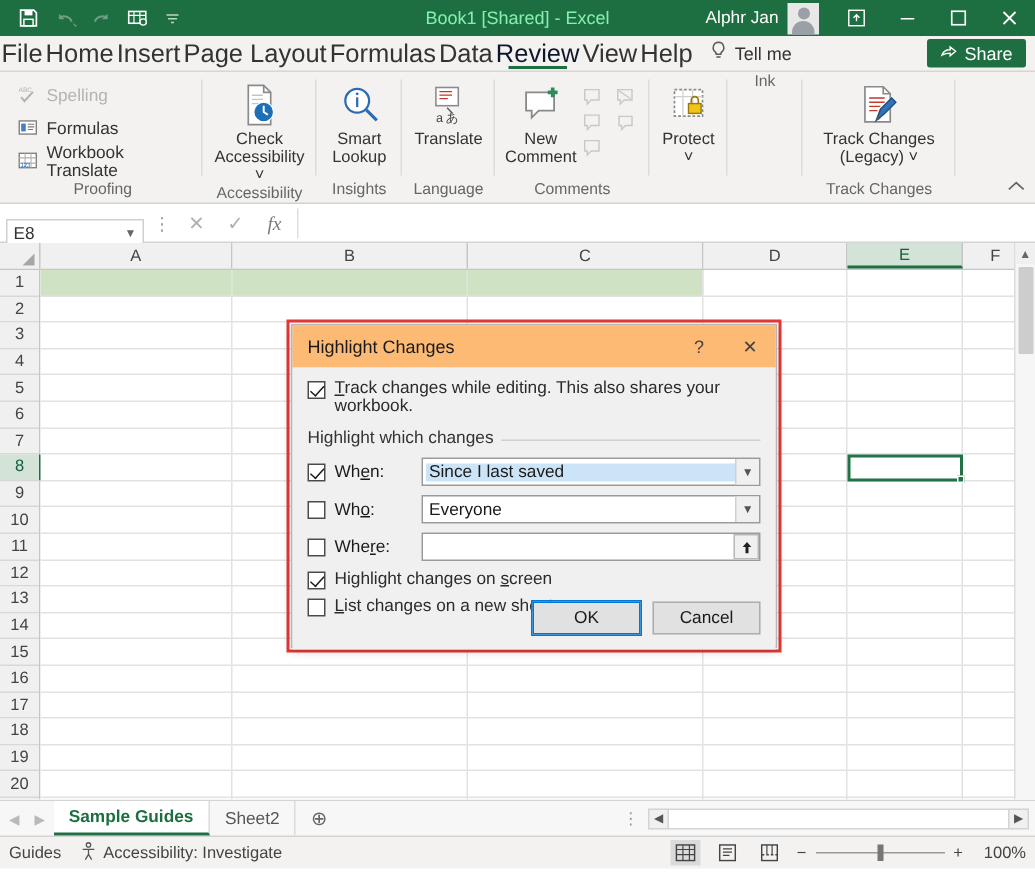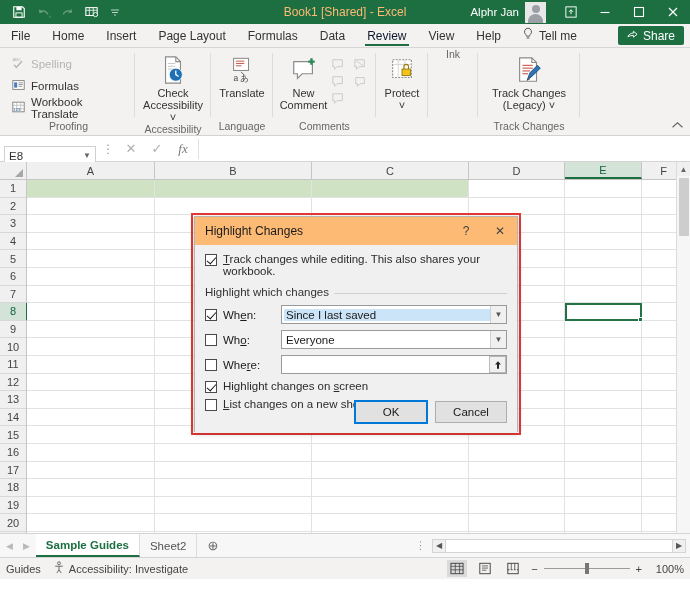--- a/index.html
+++ b/index.html
@@ -17,41 +17,41 @@
     height: 24px; background: #1d6f42; display: flex; align-items: center;
     color: #ffffff; position: relative;
   }
   .qat { display: flex; align-items: center; gap: 2px; padding-left: 8px; }
   .qat-btn {
     width: 22px; height: 20px; display: flex; align-items: center; justify-content: center;
   }
   .qat-btn svg { display: block; }
   .title-text {
     position: absolute; left: 0; right: 0; text-align: center;
-    font-size: 12px; color: #fdba74; pointer-events: none;
+    font-size: 12px; color: #86efac; pointer-events: none;
   }
   .tb-right {
     margin-left: auto; display: flex; align-items: center; height: 24px; z-index:2;
   }
   .acct-name { font-size: 11.5px; color: #ffffff; padding-right: 6px; }
   .avatar-wrap { position: relative; width: 21px; height: 21px; display:flex; align-items:flex-end; justify-content:center; background:#e8e8e8; margin-right:8px;}
   .avatar-wrap .head { width: 8px; height: 8px; border-radius: 50%; background: #9aa0a6; position: absolute; top: 3px; }
   .avatar-wrap .body { width: 15px; height: 9px; border-radius: 8px 8px 0 0; background: #9aa0a6; position: absolute; bottom: 0; }
   .win-btn {
     width: 34px; height: 24px; display: flex; align-items: center; justify-content: center;
     color: #ffffff;
   }
 
   
   .tabbar {
     height: 24px; background: #f3f2f1; display: flex; align-items: stretch;
     border-bottom: 1px solid #d6d6d6; position: relative;
   }
   .tab {
-    padding: 0 11px; display: flex; align-items: center; font-size: 12px; color: #333;
+    padding: 0 1px; display: flex; align-items: center; font-size: 17px; color: #333;
     position: relative;
   }
   .tab.active { color: #0f172a; font-weight: normal; }
   .tab.active::after {
     content: ""; position: absolute; left: 9px; right: 9px; bottom: 1px; height: 2px; background: #1d6f42;
   }
   .tellme { display: flex; align-items: center; gap: 5px; padding: 0 10px; font-size: 12px; color:#333; }
   .share-btn {
     margin-left: auto; margin-right: 6px; align-self: center;
     background: #1d6f42; color: #fff; font-size: 12px; border-radius: 2px;
@@ -377,20 +377,38 @@
             </svg>
         </span>
         <span class="lbl">Check
 Accessibility ˅</span>
       </div>
     </div>
     <div class="glabel">Accessibility</div>
     <div class="sep"></div>
   </div>
 
+  <div class="rgroup" style="width:57px">
+    <div class="gbody" style="justify-content:center">
+      <div class="big-item">
+        <span class="ic">
+          <svg width="28" height="28" viewBox="0 0 30 30">
+              <circle cx="13" cy="12" r="8.5" fill="#fff" stroke="#2b6cb0" stroke-width="1.6"></circle>
+              <path d="M19.5 18.5L27 26" stroke="#2b6cb0" stroke-width="2.2"></path>
+              <path d="M13 9.5v7" stroke="#2b6cb0" stroke-width="1.6"></path>
+              <circle cx="13" cy="7" r="1" fill="#2b6cb0"></circle>
+            </svg>
+        </span>
+        <span class="lbl">Smart
+Lookup</span>
+      </div>
+    </div>
+    <div class="glabel">Insights</div>
+    <div class="sep"></div>
+  </div>
 
   <div class="rgroup" style="width:62px">
     <div class="gbody" style="justify-content:center">
       <div class="big-item">
         <span class="ic">
           <svg width="28" height="28" viewBox="0 0 30 30">
               <rect x="6" y="2.5" width="16" height="13" fill="#fff" stroke="#8a8a8a" stroke-width="1.1"></rect>
               <path d="M8.5 5.5h9M8.5 8h9M8.5 10.5h6" stroke="#c0392b" stroke-width="0.9"></path>
               <path d="M14 17l4 4" stroke="#5a5a5a" stroke-width="1"></path>
               <text x="6" y="27" font-size="9" fill="#444" font-family="Liberation Sans">a</text>

